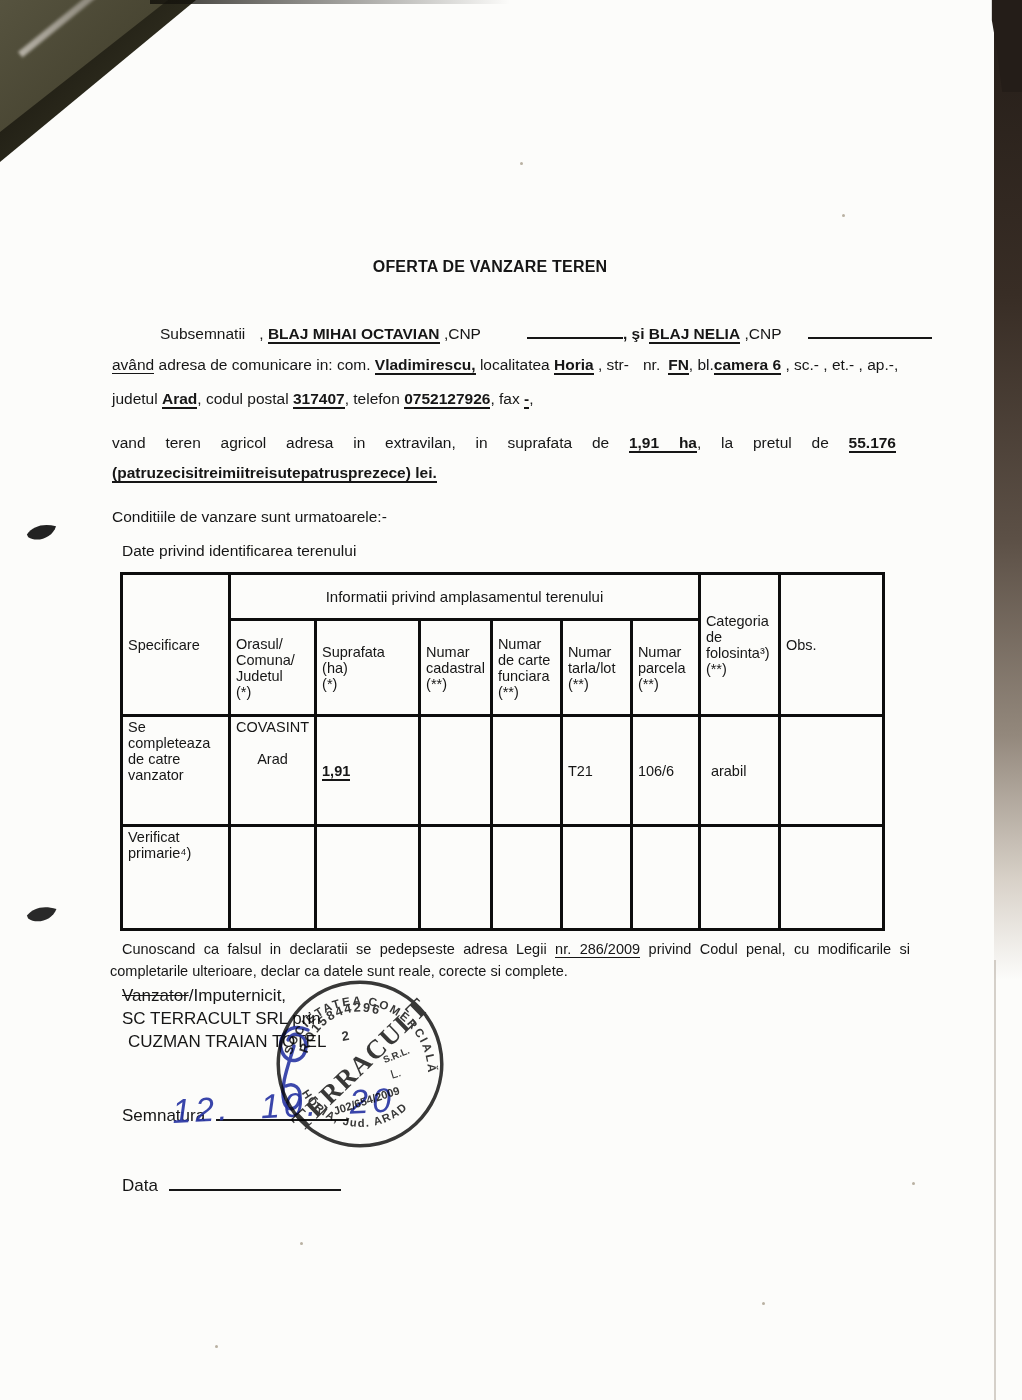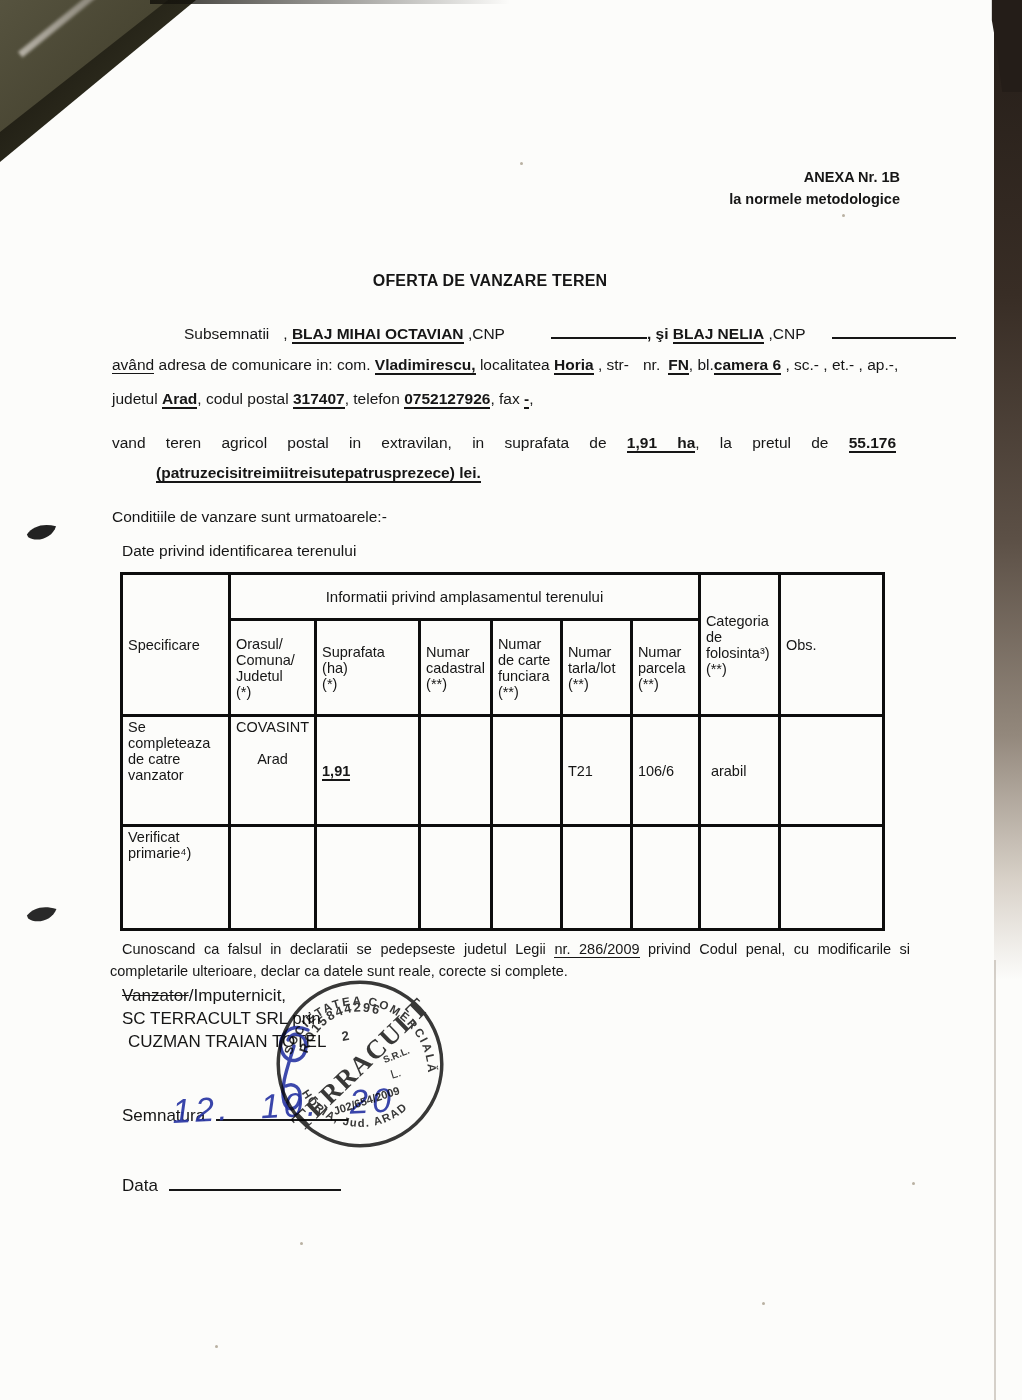--- a/index.html
+++ b/index.html
@@ -13,21 +13,21 @@
   .nowrap { white-space:nowrap; }
   .b { font-weight:700; }
   .bu { font-weight:700; border-bottom:2.2px solid #161616; }
   .u  { border-bottom:1.8px solid #161616; }
   .strike { text-decoration:line-through; }
   .blank { display:inline-block; border-bottom:2.2px solid #161616; height:15px; vertical-align:baseline; }
   .pre { white-space:pre-line; }
 
   
   .anexa { top:166px; right:122px; text-align:right; font-weight:700; font-size:14.5px; line-height:22px; }
-  .title { top:272px; left:100px; width:780px; text-align:center; font-weight:700; font-size:16px; letter-spacing:.2px; }
+  .title { top:258px; left:100px; width:780px; text-align:center; font-weight:700; font-size:16px; letter-spacing:.2px; }
 
   
   .pline { left:112px; white-space:nowrap; }
   .justify-line {
     left:112px; width:784px; font-weight:700;
     text-align:justify; text-align-last:justify;
   }
   .justify-line span { font-weight:700; }
 
   
@@ -91,28 +91,24 @@
       <path d="M3,12 C10,5 20,3 33,8 C28,19 12,22 4,15 Z" fill="#121212" opacity="0.9" transform="rotate(-5 20 14)"></path>
     </svg>
     <span class="speck" style="left:520px; top:162px;"></span>
     <span class="speck" style="left:842px; top:214px;"></span>
     <span class="speck" style="left:300px; top:1242px;"></span>
     <span class="speck" style="left:762px; top:1302px;"></span>
     <span class="speck" style="left:912px; top:1182px;"></span>
     <span class="speck" style="left:215px; top:1345px;"></span>
   </div>
 
-  <div class="abs anexa">
-    <div>ANEXA Nr. 1B</div>
-    <div>la normele metodologice</div>
-  </div>
 
   <div class="abs title">OFERTA DE VANZARE TEREN</div>
 
-  <div class="abs pline" style="top:322px; left:184px;">
+  <div class="abs pline" style="top:322px; left:160px;">
     <span>Subsemnatii</span><span style="margin-left:14px;">,</span>
     <span class="bu">BLAJ MIHAI OCTAVIAN</span>
     <span>,CNP</span>
     <span class="blank" style="width:96px; margin-left:42px;"></span><span class="b">, şi</span>
     <span class="bu">BLAJ NELIA</span>
     <span>,CNP</span>
     <span class="blank" style="width:124px; margin-left:22px;"></span>
   </div>
 
   <div class="abs pline" style="top:356px;">
@@ -120,33 +116,33 @@
   </div>
 
   <div class="abs pline" style="top:390px;">
     <span>judetul </span><span class="bu">Arad</span><span>, codul postal </span><span class="bu">317407</span><span>, telefon </span><span class="bu">0752127926</span><span>, fax </span><span class="bu">-</span><span>,</span>
   </div>
 
   <div class="abs justify-line" style="top:434px; font-weight:400;">
     <span style="font-weight:400">vand</span>
     <span style="font-weight:400">teren</span>
     <span style="font-weight:400">agricol</span>
-    <span style="font-weight:400">postal</span>
+    <span style="font-weight:400">adresa</span>
     <span style="font-weight:400">in</span>
     <span style="font-weight:400">extravilan,</span>
     <span style="font-weight:400">in</span>
     <span style="font-weight:400">suprafata</span>
     <span style="font-weight:400">de</span>
     <span class="nowrap"><span class="bu">1,91 ha</span><span style="font-weight:400">,</span></span>
     <span style="font-weight:400">la</span>
     <span style="font-weight:400">pretul</span>
     <span style="font-weight:400">de</span>
     <span class="bu">55.176</span>
   </div>
-  <div class="abs pline" style="top:464px;margin-left:44px;">
+  <div class="abs pline" style="top:464px;">
     <span class="bu">(patruzecisitreimiitreisutepatrusprezece) lei.</span>
   </div>
 
   <div class="abs pline" style="top:508px;">Conditiile de vanzare sunt urmatoarele:-</div>
   <div class="abs pline" style="top:542px; left:122px;">Date privind identificarea terenului</div>
 
   <table class="abs landtable" style="left:120px; top:572px;">
     <colgroup>
       <col style="width:108px">
         <col style="width:80px">
@@ -215,21 +211,21 @@
       <td></td>
       <td></td>
       <td></td>
       <td></td>
       <td></td>
     </tr>
   </tbody>
     </table>
 
   <div class="abs legal" style="top:938px;">
-    <span>Cunoscand ca falsul in declaratii se pedepseste judetul Legii </span><span class="u">nr. 286/2009</span><span> privind Codul penal, cu modificarile si completarile ulterioare, declar ca datele sunt reale, corecte si complete.</span>
+    <span>Cunoscand ca falsul in declaratii se pedepseste adresa Legii </span><span class="u">nr. 286/2009</span><span> privind Codul penal, cu modificarile si completarile ulterioare, declar ca datele sunt reale, corecte si complete.</span>
   </div>
 
   <div class="abs sig" style="top:986px;">
     <span class="strike">Vanzator</span><span>/Imputernicit,</span>
   </div>
   <div class="abs sig" style="top:1009px;">SC TERRACULT SRL prin</div>
   <div class="abs sig" style="top:1032px; left:128px;">CUZMAN TRAIAN TOTEL</div>
 
   <div class="abs sig" style="top:1072px;margin-top:32px;">
     <span>Semnatura</span>

